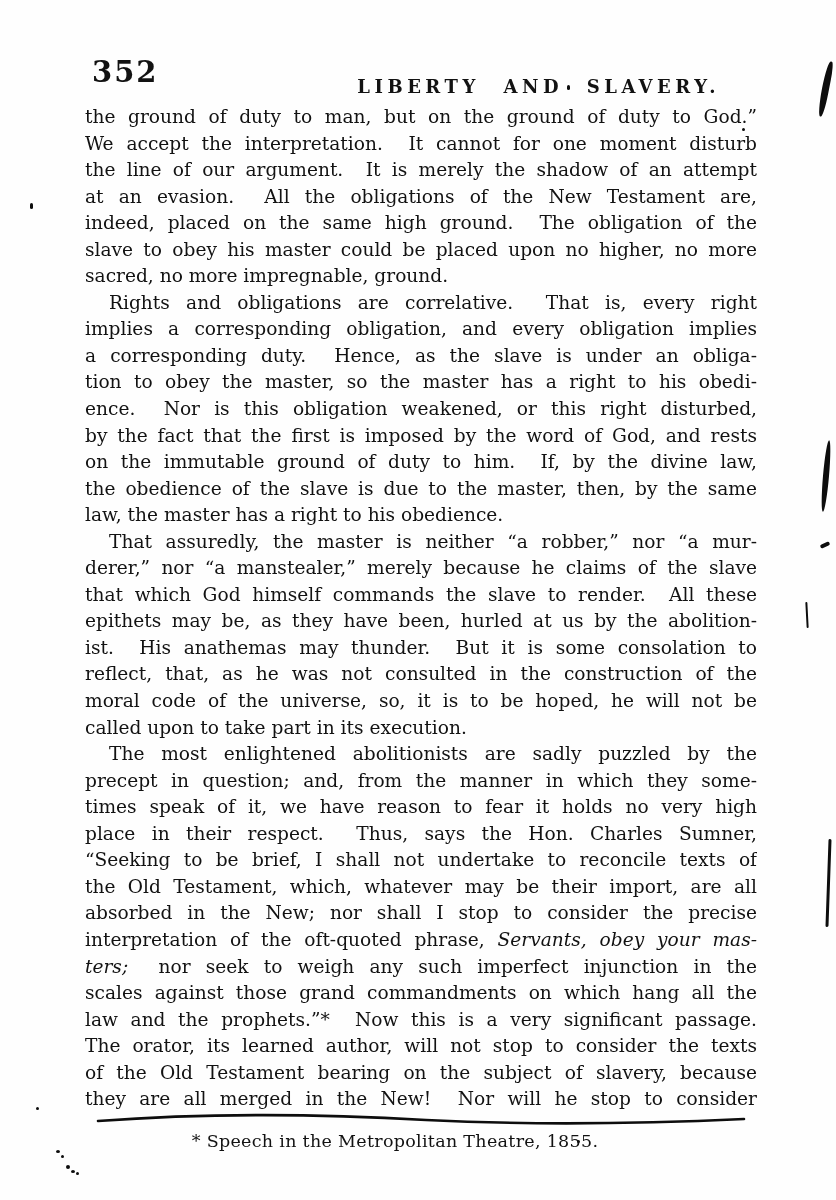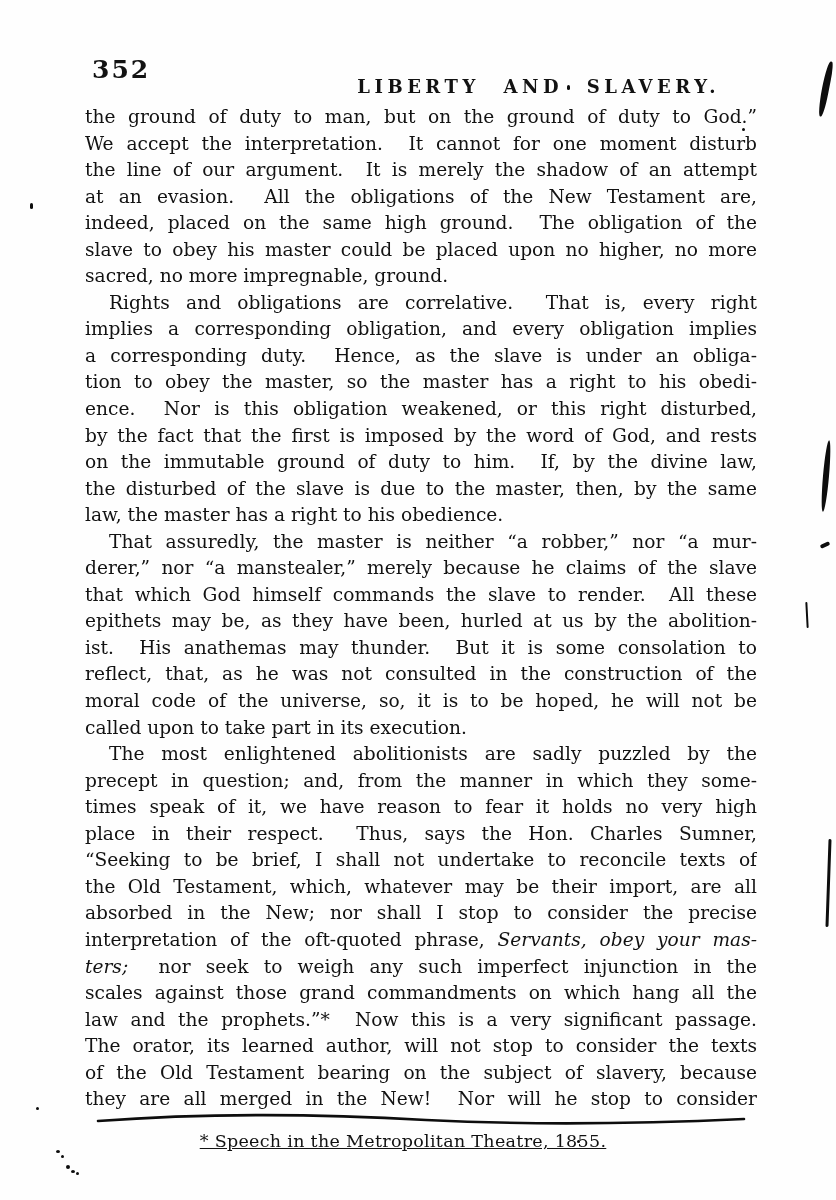--- a/index.html
+++ b/index.html
@@ -7,21 +7,21 @@
     position:relative;
     width:836px;height:1200px;
     background:#fefefe;
     overflow:hidden;
     font-family:"DejaVu Serif", serif;
     color:#121212;
   }
   
   .pagenum{
     position:absolute;left:92px;top:55px;
-    font-size:25px;font-weight:bold;letter-spacing:2px;
+    font-size:29px;font-weight:bold;letter-spacing:2px;
   }
   .running-title{
     position:absolute;left:60px;top:58px;width:660px;
     text-align:right;
     font-size:18px;font-weight:bold;
     letter-spacing:4.5px;word-spacing:13px;margin-top:18px;
   }
   
   .body-text{
     position:absolute;left:85px;top:104px;width:672px;
@@ -32,22 +32,22 @@
     white-space:pre-wrap;
     overflow:hidden;
     text-align:left;
   }
   .line.j{text-align:justify;text-align-last:justify;}
   .line.ind{padding-left:24px;}
   .it{font-style:italic;}
   
   .footnote-rule{position:absolute;left:96px;top:1111px;width:650px;height:14px;}
   .footnote{
-    position:absolute;left:12px;top:1131px;width:782px;
-    text-align:center;font-size:17.5px;letter-spacing:0.3px;text-decoration:underline;
+    position:absolute;left:4px;top:1131px;width:782px;
+    text-align:center;font-size:17.5px;letter-spacing:0.3px;
   }
   
   .art{position:absolute;background:#0d0d0d;}
   .a1{left:822px;top:61px;width:7px;height:56px;border-radius:60% 40% 50% 60%;transform:rotate(11deg);}
   .a2{left:823px;top:440px;width:6px;height:72px;border-radius:50%;transform:rotate(5deg);}
   .a3{left:820px;top:543px;width:10px;height:4px;border-radius:2px;transform:rotate(-25deg);}
   .a4{left:806px;top:602px;width:2px;height:26px;border-radius:1px;transform:rotate(-3deg);}
   .a5{left:827px;top:839px;width:3px;height:88px;border-radius:2px;transform:rotate(2deg);}
   .s1{left:30px;top:203px;width:3px;height:6px;border-radius:2px;}
   .s2{left:567px;top:85px;width:3px;height:5px;border-radius:2px;}
@@ -76,21 +76,21 @@
       <div class="line j">indeed, placed on the same high ground.  The obligation of the</div>
       <div class="line j">slave to obey his master could be placed upon no higher, no more</div>
       <div class="line">sacred, no more impregnable, ground.</div>
       <div class="line j ind">Rights and obligations are correlative.  That is, every right</div>
       <div class="line j">implies a corresponding obligation, and every obligation implies</div>
       <div class="line j">a corresponding duty.  Hence, as the slave is under an obliga-</div>
       <div class="line j">tion to obey the master, so the master has a right to his obedi-</div>
       <div class="line j">ence.  Nor is this obligation weakened, or this right disturbed,</div>
       <div class="line j">by the fact that the first is imposed by the word of God, and rests</div>
       <div class="line j">on the immutable ground of duty to him.  If, by the divine law,</div>
-      <div class="line j">the disturbed of the slave is due to the master, then, by the same</div>
+      <div class="line j">the obedience of the slave is due to the master, then, by the same</div>
       <div class="line">law, the master has a right to his obedience.</div>
       <div class="line j ind">That assuredly, the master is neither “a robber,” nor “a mur-</div>
       <div class="line j">derer,” nor “a manstealer,” merely because he claims of the slave</div>
       <div class="line j">that which God himself commands the slave to render.  All these</div>
       <div class="line j">epithets may be, as they have been, hurled at us by the abolition-</div>
       <div class="line j">ist.  His anathemas may thunder.  But it is some consolation to</div>
       <div class="line j">reflect, that, as he was not consulted in the construction of the</div>
       <div class="line j">moral code of the universe, so, it is to be hoped, he will not be</div>
       <div class="line">called upon to take part in its execution.</div>
       <div class="line j ind">The most enlightened abolitionists are sadly puzzled by the</div>

